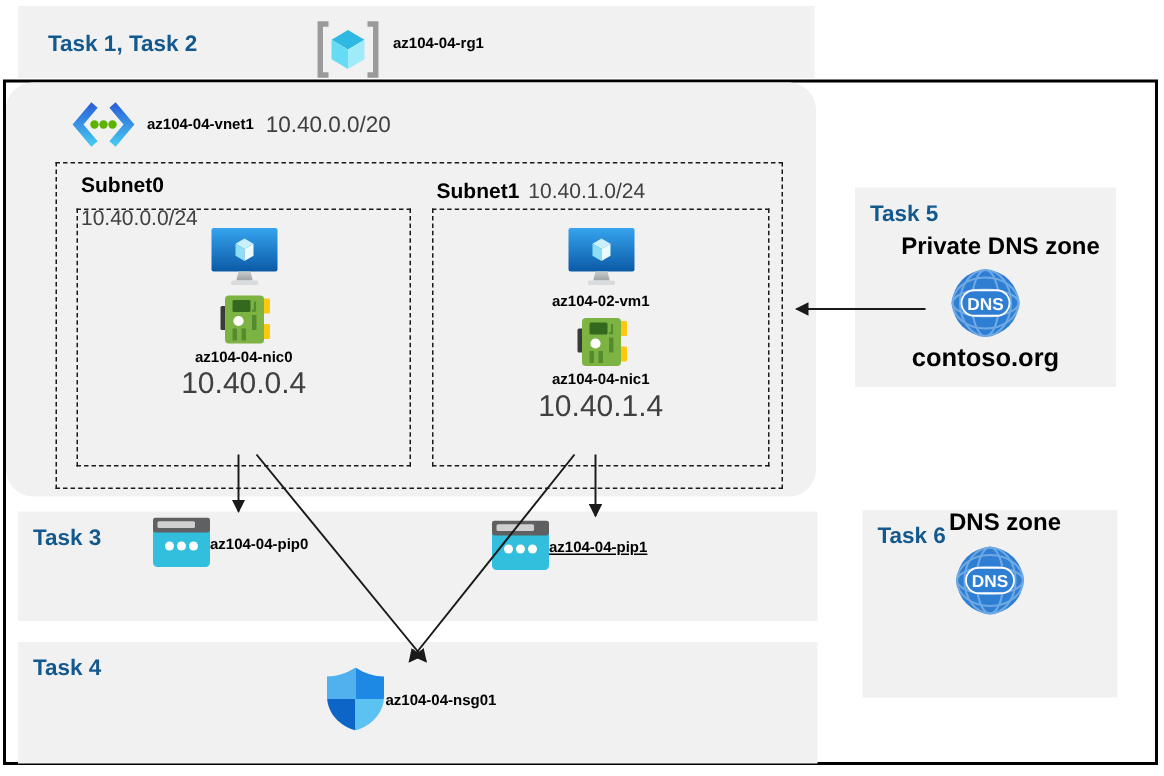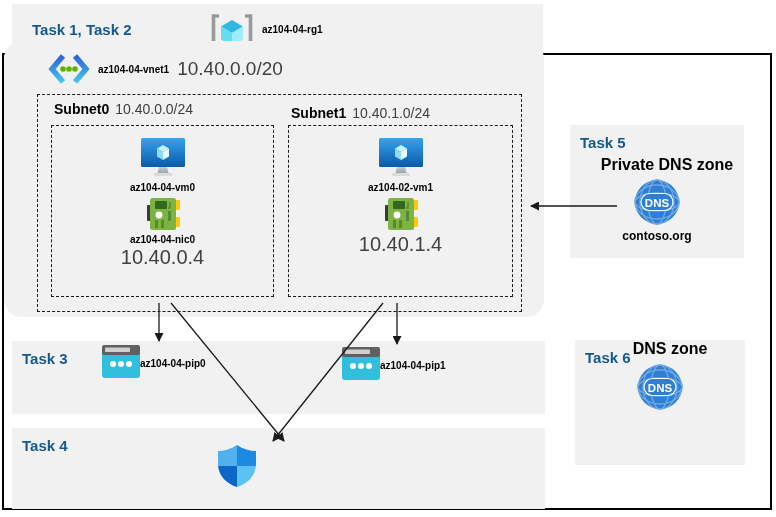--- a/index.html
+++ b/index.html
@@ -12,49 +12,49 @@
   .task-label{color:var(--task-color,#14598e);font-weight:700;font-size:15px;}
   .muted{color:var(--muted,#404040);}
   .bold{font-weight:700;}
   .name-label{font-weight:700;font-size:10px;white-space:nowrap;}
   .small-txt{font-size:14px;white-space:nowrap;}
   
   #outer-frame{left:2px;top:53px;width:770px;height:457px;border:2px solid #000;box-sizing:border-box;background:transparent;}
   
   #band-task12{left:12px;top:4px;width:531px;height:48px;}
   
-  #vnet-area{left:4px;top:41px;width:540px;height:276px;border-radius:18px;}
+  #vnet-area{left:4px;top:55px;width:540px;height:276px;border-radius:18px;}
   #vnet-header{left:44px;top:10px;display:flex;align-items:center;gap:8px;height:36px;}
   #outer-dashed{left:33px;top:53px;width:485px;height:218px;border:1px dashed #1a1a1a;box-sizing:border-box;}
   .subnet-box{border:1px dashed #1a1a1a;box-sizing:border-box;width:223px;height:172px;}
   #subnet-box-0{left:13px;top:30px;}
   #subnet-box-1{left:250px;top:30px;width:225px;}
   .subnet-label-row{display:flex;gap:6px;align-items:baseline;}
   .vm-stack{display:flex;flex-direction:column;align-items:center;width:100%;}
   .vm-stack .vm-icon{margin-top:12px;}
   .vm-stack .vm-name{margin-top:4px;}
   .vm-stack .nic-icon{margin-top:3px;}
   .vm-stack .nic-name{margin-top:2px;}
   .vm-stack .ip{margin-top:1px;font-size:20px;}
   
   #band-task3{left:12px;top:341px;width:533px;height:73px;}
   #band-task4{left:12px;top:428px;width:533px;height:81px;}
   .res-group{display:flex;flex-direction:row;align-items:center;}
   #pip0-group{left:90px;top:4px;width:136px;}
-  #pip1-group{left:330px;top:6px;width:140px;}
+  #pip1-group{left:316px;top:6px;width:140px;text-decoration:underline;}
   #nsg-group{left:205px;top:16px;width:150px;}
   .res-group .res-name{margin-top:3px;}
   
   #box-task5{left:570px;top:125px;width:174px;height:133px;}
   #box-task6{left:575px;top:340px;width:170px;height:125px;}
   .side-col{display:flex;flex-direction:column;align-items:center;width:100%;}
   .side-title{font-weight:700;font-size:16px;white-space:nowrap;padding-left:20px;}
   #box-task5 .side-title{margin-top:31px;}
   #box-task5 .dns-icon{margin-top:5px;}
-  #box-task5 .zone-name{margin-top:4px;font-weight:700;font-size:12px;}
+  #box-task5 .zone-name{margin-top:4px;font-weight:700;font-size:17px;}
   #box-task6 .side-title{}
   #box-task6 .dns-icon{margin-top:6px;}
   .corner-label{position:absolute;left:10px;top:9px;}
   #arrows{left:0;top:0;pointer-events:none;z-index:6;}
   svg{display:block;}
 </style>
 </head>
 <body>
 
 <svg width="0" height="0" style="position:absolute" aria-hidden="true">
@@ -98,42 +98,41 @@
     <span>
       <svg width="42" height="32" viewBox="0 0 42 32">
         <path d="M15 3 L4 16 L15 29" stroke="url(#chevGrad)" stroke-width="5.5" fill="none"></path>
         <path d="M27 3 L38 16 L27 29" stroke="url(#chevGrad)" stroke-width="5.5" fill="none"></path>
         <circle cx="15" cy="16" r="2.8" fill="#5db300"></circle>
         <circle cx="21" cy="16" r="2.8" fill="#5db300"></circle>
         <circle cx="27" cy="16" r="2.8" fill="#5db300"></circle>
       </svg>
     </span>
     <span class="name-label">az104-04-vnet1</span>
-    <span class="muted" style="font-size:19px;">10.40.0.0/20</span>
+    <span class="muted" style="font-size:15px;">10.40.0.0/20</span>
   </div>
 
   <div class="abs" id="outer-dashed">
 
-    <div class="abs subnet-label-row" style="left:16px;top:6px;">
+    <div class="abs subnet-label-row" style="left:16px;top:6px;flex-direction:column;">
       <span class="bold small-txt">Subnet0</span>
       <span class="muted small-txt">10.40.0.0/24</span>
     </div>
     <div class="abs subnet-box" id="subnet-box-0">
       <div class="vm-stack">
         <span class="vm-icon">
           <svg width="46" height="40" viewBox="0 0 46 40">
             <rect x="1" y="0" width="44" height="29" rx="1.5" fill="url(#vmGrad)"></rect>
             <polygon points="23,7 29,10.5 23,14 17,10.5" fill="#c9f1fb"></polygon>
             <polygon points="17,10.5 23,14 23,22 17,18.5" fill="#8fdcf5"></polygon>
             <polygon points="29,10.5 23,14 23,22 29,18.5" fill="#e9fbfe"></polygon>
             <polygon points="19,29 27,29 28.5,35 17.5,35" fill="url(#standGrad)"></polygon>
             <rect x="14" y="35" width="18" height="3" rx="1" fill="#d9dcde"></rect>
           </svg>
         </span>
-        <span class="vm-name name-label">az104-04-vm0</span>
         <span class="nic-icon">
           <svg width="36" height="36" viewBox="0 0 36 36">
             <rect x="2" y="9" width="5" height="16" rx="1" fill="#3a3a38"></rect>
             <rect x="28" y="4" width="7" height="10" rx="1" fill="#fdc80d"></rect>
             <rect x="28" y="21" width="7" height="10" rx="1" fill="#fdc80d"></rect>
             <rect x="5" y="2" width="26" height="32" rx="2.5" fill="#7cb342"></rect>
             <rect x="10" y="5" width="12" height="8" rx="1" fill="#33691e"></rect>
             <circle cx="14" cy="19" r="3.4" fill="#ffffff"></circle>
             <rect x="10" y="24" width="3" height="8" fill="#558b2f"></rect>
             <rect x="16" y="24" width="3" height="8" fill="#558b2f"></rect>
@@ -170,20 +169,21 @@
             <rect x="28" y="21" width="7" height="10" rx="1" fill="#fdc80d"></rect>
             <rect x="5" y="2" width="26" height="32" rx="2.5" fill="#7cb342"></rect>
             <rect x="10" y="5" width="12" height="8" rx="1" fill="#33691e"></rect>
             <circle cx="14" cy="19" r="3.4" fill="#ffffff"></circle>
             <rect x="10" y="24" width="3" height="8" fill="#558b2f"></rect>
             <rect x="16" y="24" width="3" height="8" fill="#558b2f"></rect>
             <rect x="23" y="15" width="3" height="10" fill="#558b2f"></rect>
             <path d="M25 6 v6 h-2" stroke="#558b2f" stroke-width="1.5" fill="none"></path>
           </svg>
         </span>
+        <span class="nic-name name-label">az104-04-nic1</span>
         <span class="ip muted">10.40.1.4</span>
       </div>
     </div>
 
   </div>
 </div>
 
 <div class="abs band" id="band-task3">
   <span class="corner-label task-label">Task 3</span>
   <div class="abs res-group" id="pip0-group">
@@ -220,20 +220,21 @@
     <span>
       <svg width="40" height="44" viewBox="0 0 40 44">
         <g clip-path="url(#shieldClip)">
           <rect x="0" y="0" width="20" height="22" fill="#50b1ee"></rect>
           <rect x="20" y="0" width="20" height="22" fill="#1e88e5"></rect>
           <rect x="0" y="22" width="20" height="22" fill="#0d65c8"></rect>
           <rect x="20" y="22" width="20" height="22" fill="#5bc2f2"></rect>
         </g>
       </svg>
     </span>
+    <span class="res-name name-label">az104-04-nsg01</span>
   </div>
 </div>
 
 <div class="abs band side-col" id="box-task5">
   <span class="corner-label task-label">Task 5</span>
   <span class="side-title">Private DNS zone</span>
   <span class="dns-icon">
     <svg width="46" height="46" viewBox="0 0 46 46">
       <circle cx="23" cy="23" r="22" fill="#2e7ed3"></circle>
       <g stroke="#6fa9e4" stroke-width="1.4" fill="none">

